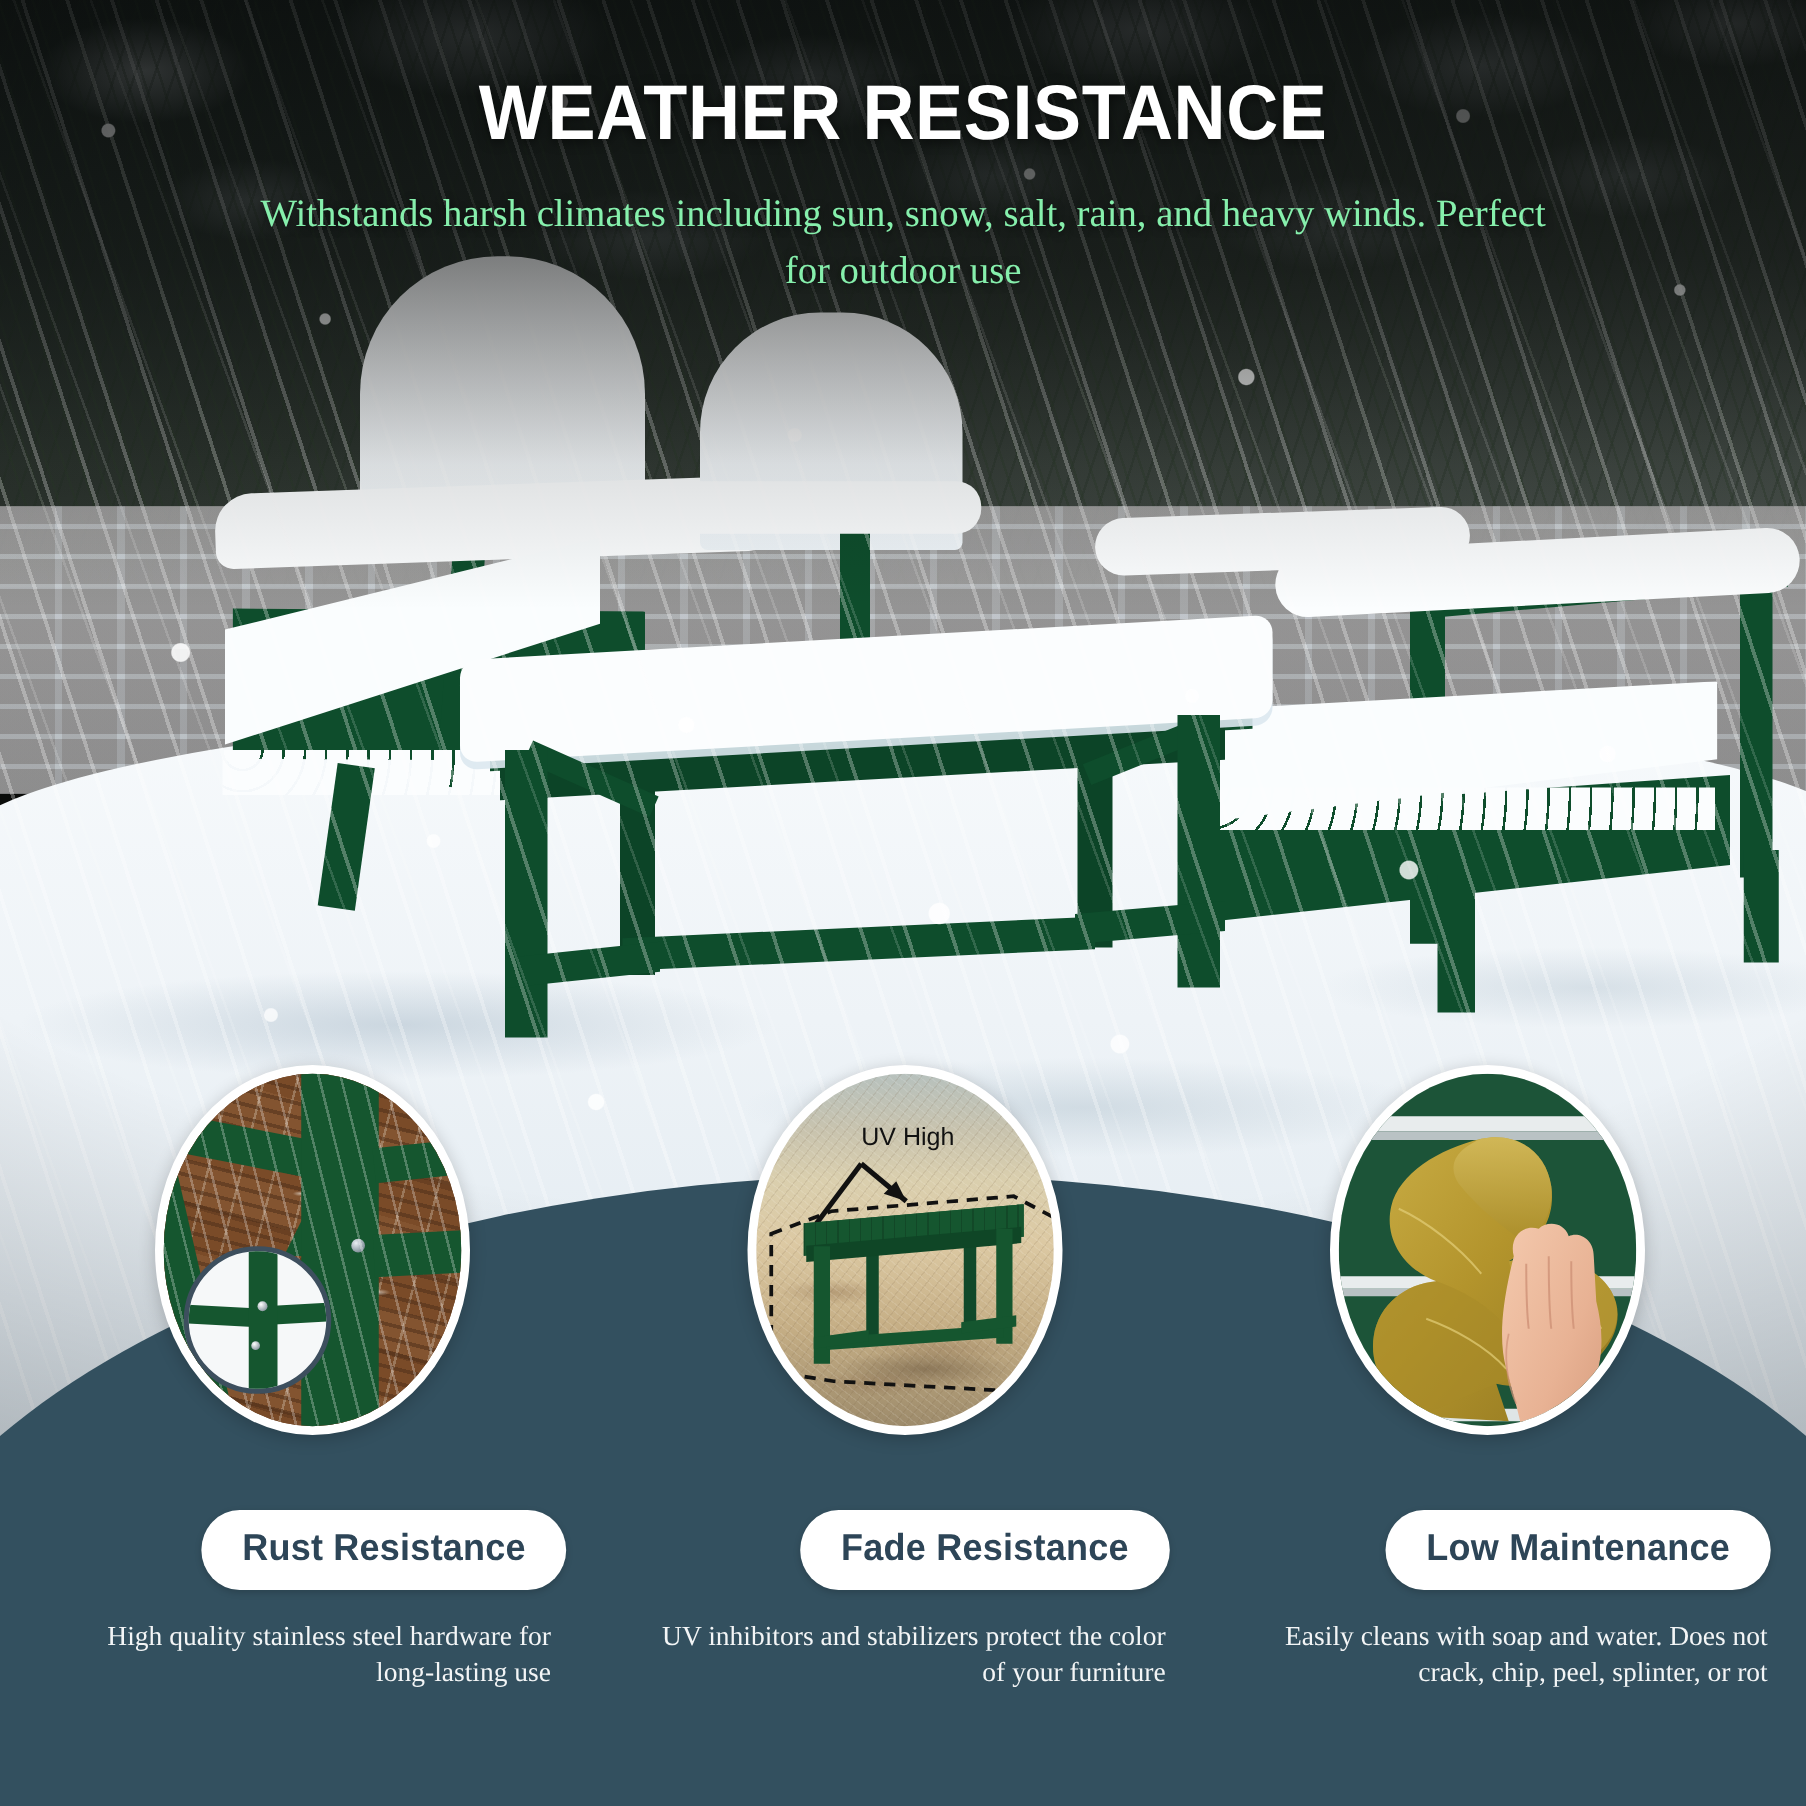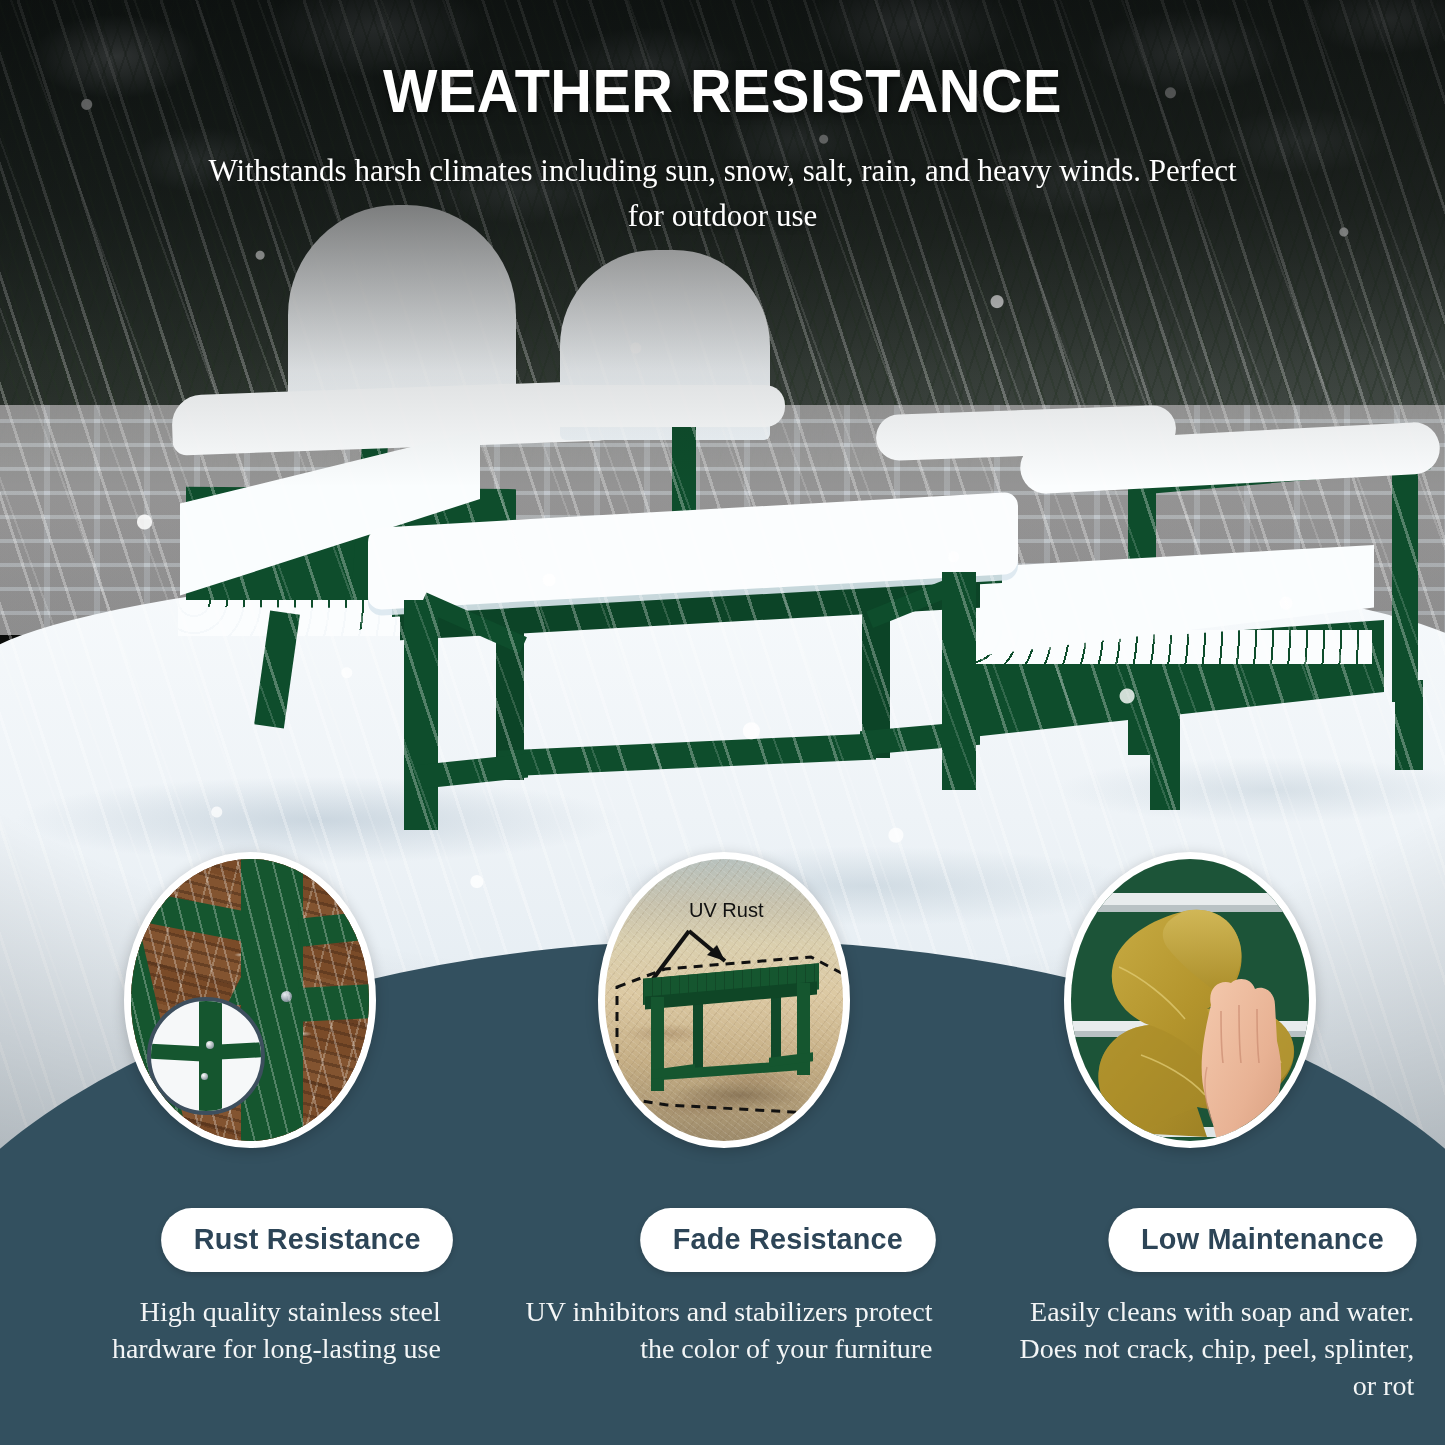--- a/index.html
+++ b/index.html
@@ -189,21 +189,21 @@
   .hdr-title {
     font-family:"Liberation Sans", sans-serif;
     font-weight:bold; font-size:62px; letter-spacing:.5px;
     color:#ffffff; transform:scaleX(.93); transform-origin:center;
     text-shadow:0 2px 10px rgba(0,0,0,.55);
     line-height:1.05;
   }
   .hdr-sub {
     margin:26px auto 0; width:1060px;
     font-family:"Liberation Serif", serif;
-    font-size:31px; line-height:1.45; color:#ffffff;
+    font-size:31px; line-height:1.45; color:#86efac;
     text-shadow:0 1px 7px rgba(0,0,0,.6);
   }
 
   
   .circles { position:absolute; left:0; top:0; width:1445px; height:1190px; z-index:45; }
   .circ {
     position:absolute; width:252px; height:296px;
     border-radius:50%;
     border:7px solid #ffffff;
     overflow:hidden;
@@ -321,21 +321,21 @@
     background:#ffffff; color:#2d4557;
     font-family:"Liberation Sans", sans-serif;
     font-weight:bold; font-size:30px; letter-spacing:.2px;
     padding:14px 34px 16px; border-radius:40px;
     transform:scaleX(.96);
     box-shadow:0 2px 6px rgba(0,0,0,.18);
   }
   .card-desc {
     margin-top:22px;
     font-family:"Liberation Serif", serif;
-    font-size:28px; line-height:1.32; color:#f3f5f6;
+    font-size:22px; line-height:1.32; color:#f3f5f6;
   }
   .card-desc.w1 { max-width:400px; margin-left:auto; margin-right:auto; }
   .card-desc.w2 { max-width:420px; margin-left:auto; margin-right:auto; }
   .card-desc.w3 { max-width:420px; margin-left:auto; margin-right:auto; }
 </style>
 </head>
 <body>
 
 <div id="canvas">
 
@@ -426,21 +426,21 @@
       <svg class="c2-dash" viewBox="0 0 234 160">
         <path d="M2,32 L50,14 L196,2 L230,20 L230,150 L196,158 L52,150 L2,142 Z" fill="none" stroke="#111" stroke-width="3" stroke-dasharray="9 7"></path>
       </svg>
 
       <svg class="c2-arrow" viewBox="0 0 100 70">
         <path d="M6,62 L42,14" stroke="#111" stroke-width="4" fill="none"></path>
         <path d="M42,14 L78,44" stroke="#111" stroke-width="4" fill="none"></path>
         <path d="M78,44 L60,38 L70,28 Z" fill="#111"></path>
       </svg>
 
-      <div class="c2-uvtext">UV Rust</div>
+      <div class="c2-uvtext">UV High</div>
 
       <div class="c2-shadow"></div>
       <div class="c2-legBL"></div>
       <div class="c2-legBR"></div>
       <div class="c2-top"></div>
       <div class="c2-edge"></div>
       <div class="c2-legL"></div>
       <div class="c2-legR"></div>
       <div class="c2-strC"></div>
       <div class="c2-strL"></div>

